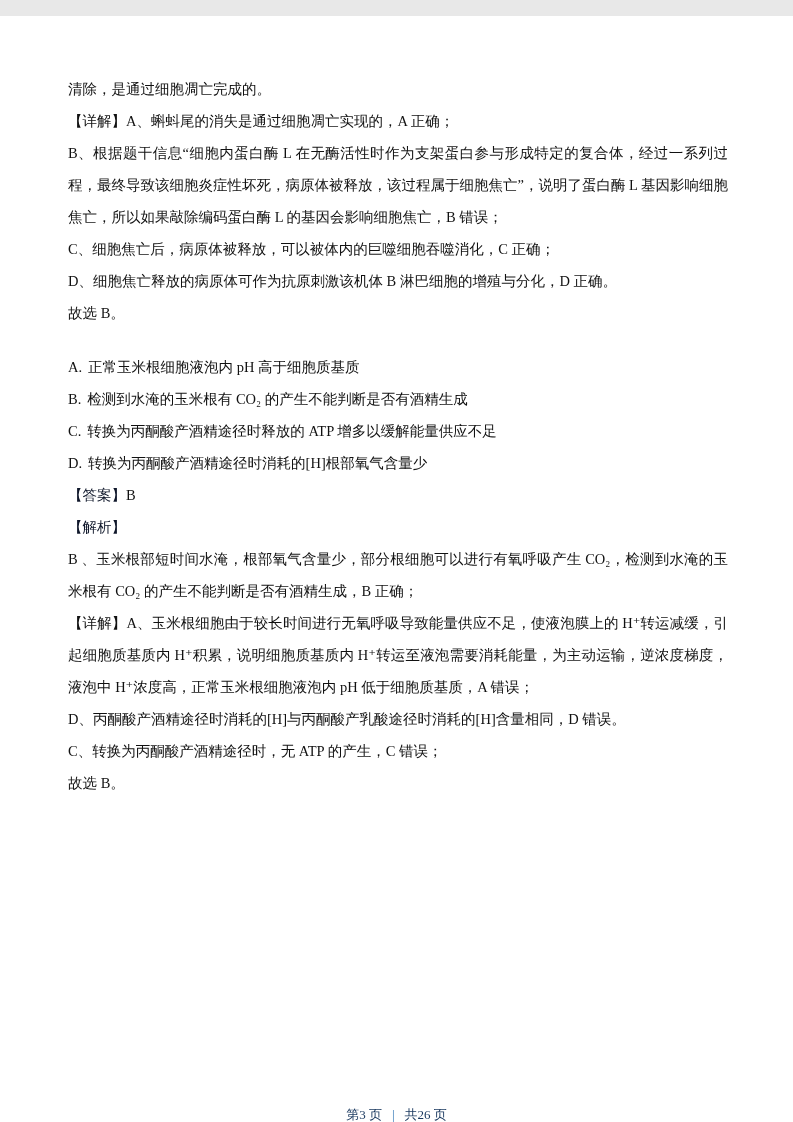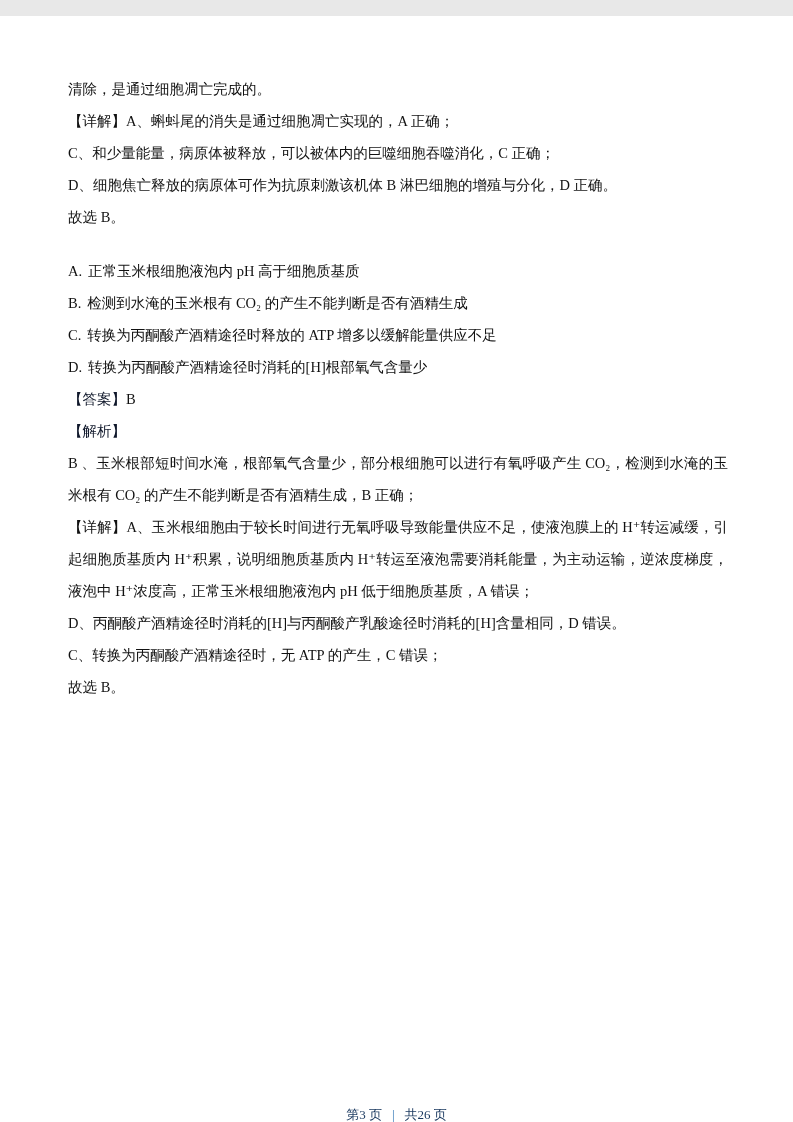--- a/index.html
+++ b/index.html
@@ -49,22 +49,23 @@
 </head>
 <body>
 
 <div class="page">
   <div class="content">
 
     <p class="para">清除，是通过细胞凋亡完成的。</p>
 
     <p class="para"><span>【详解】</span><span>A、蝌蚪尾的消失是通过细胞凋亡实现的，A 正确；</span></p>
 
+    <p class="para">B、根据题干信息“细胞内蛋白酶 L 在无酶活性时作为支架蛋白参与形成特定的复合体，经过一系列过程，最终导致该细胞炎症性坏死，病原体被释放，该过程属于细胞焦亡”，说明了蛋白酶 L 基因影响细胞焦亡，所以如果敲除编码蛋白酶 L 的基因会影响细胞焦亡，B 错误；</p>
 
-    <p class="para">C、和少量能量，病原体被释放，可以被体内的巨噬细胞吞噬消化，C 正确；</p>
+    <p class="para">C、细胞焦亡后，病原体被释放，可以被体内的巨噬细胞吞噬消化，C 正确；</p>
 
     <p class="para">D、细胞焦亡释放的病原体可作为抗原刺激该机体 B 淋巴细胞的增殖与分化，D 正确。</p>
 
     <p class="para">故选 B。</p>
 
     <div class="q-gap"></div>
 
 
     <p class="para"><span class="opt-label">A.</span><span>正常玉米根细胞液泡内 pH 高于细胞质基质</span></p>
 

